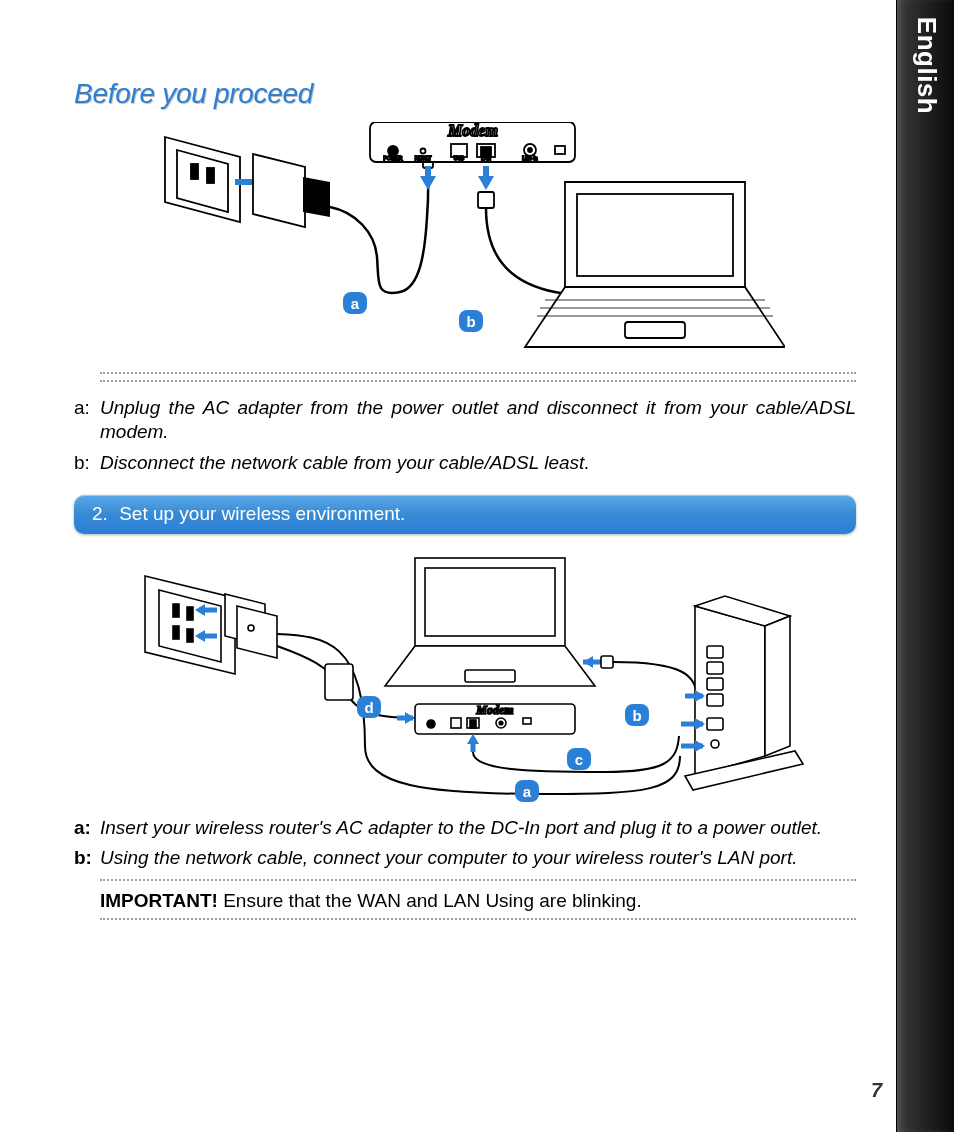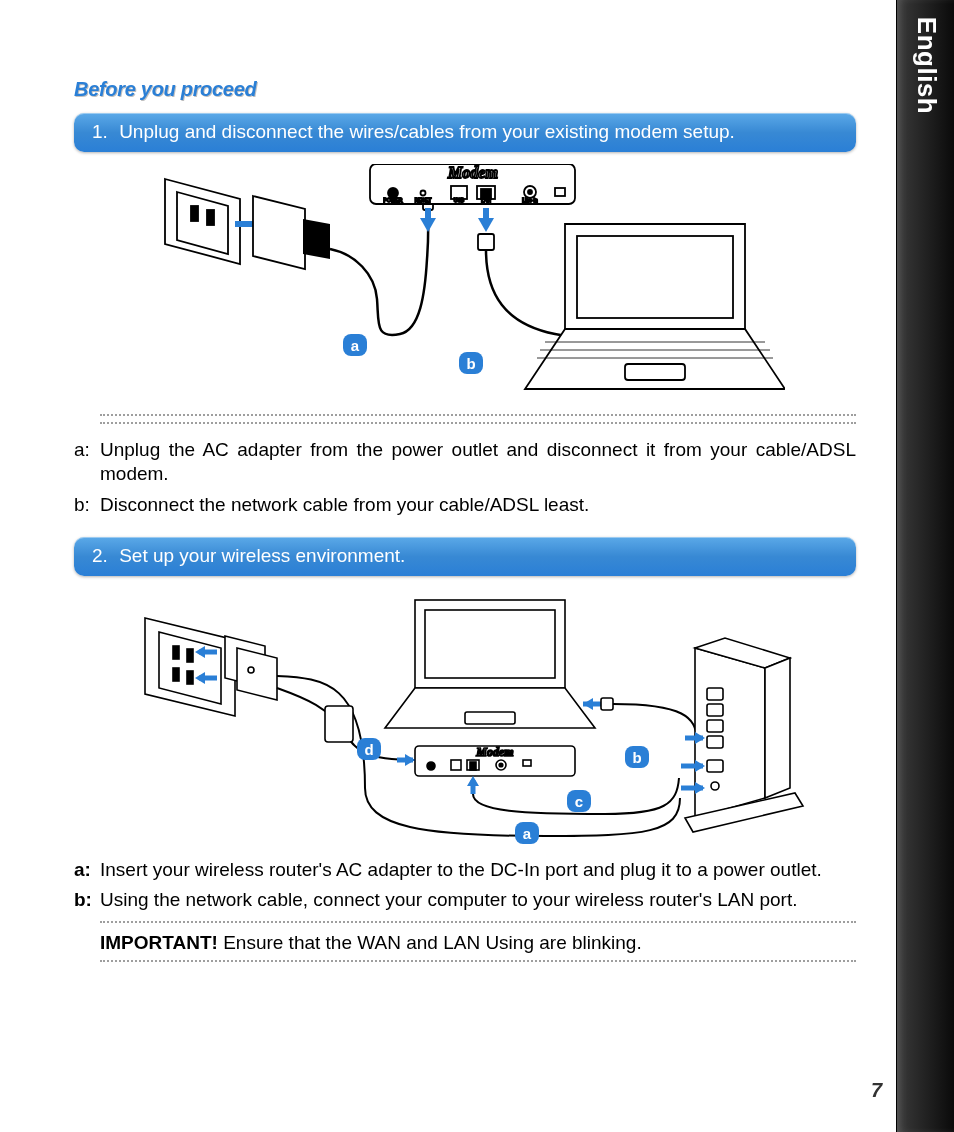--- a/index.html
+++ b/index.html
@@ -35,22 +35,22 @@
     white-space: nowrap;
   }
   .page {
     position: absolute;
     left: 74px;
     top: 78px;
     width: 782px;
   }
   h1.title {
     color: #2a7fd6;
-    font-size: 20px;
-    font-weight: 700;
+    font-size: 28px;
+    font-weight: 400;
     font-style: italic;
     text-shadow: 1px 1px 0 rgba(0,0,0,0.25), -1px -1px 0 rgba(255,255,255,0.6);
     margin-bottom: 12px;
     letter-spacing: -0.3px;
   }
   .step-header {
     background: linear-gradient(to bottom, #5ba9e8 0%, #3889d4 50%, #2a7fd6 100%);
     color: #fff;
     font-size: 19px;
     padding: 8px 18px 9px 18px;
@@ -86,20 +86,21 @@
     line-height: 1.28;
     margin-bottom: 6px;
   }
   .sub-list .lbl {
     flex: 0 0 26px;
     text-align: left;
   }
   .sub-list .txt {
     flex: 1;
     text-align: justify;
+    font-style: italic;
   }
   .sub-list .bold { font-weight: 700; }
   .page-number {
     position: absolute;
     right: 72px;
     bottom: 30px;
     font-style: italic;
     font-weight: 700;
     font-size: 20px;
     color: #333;
@@ -123,24 +124,20 @@
 <body>
 
 <div class="side-tab">
   <span>English</span>
 </div>
 
 <div class="page">
 
   <h1 class="title">Before you proceed</h1>
 
-  <div class="step-header">
-    <span class="step-num">1.</span>
-    <span>Unplug and disconnect the wires/cables from your existing modem setup.</span>
-  </div>
 
   <svg class="diagram" width="640" height="240" viewBox="0 0 640 240">
 
     <g stroke="#000" fill="#fff" stroke-width="1.8">
       <path d="M20 15 L95 35 L95 100 L20 80 Z"></path>
       <path d="M32 28 L83 42 L83 90 L32 76 Z"></path>
       <rect x="46" y="42" width="7" height="15" fill="#000"></rect>
       <rect x="62" y="46" width="7" height="15" fill="#000"></rect>
 
       <path d="M90 60 L118 60" stroke="#2a7fd6" stroke-width="6" fill="none"></path>

